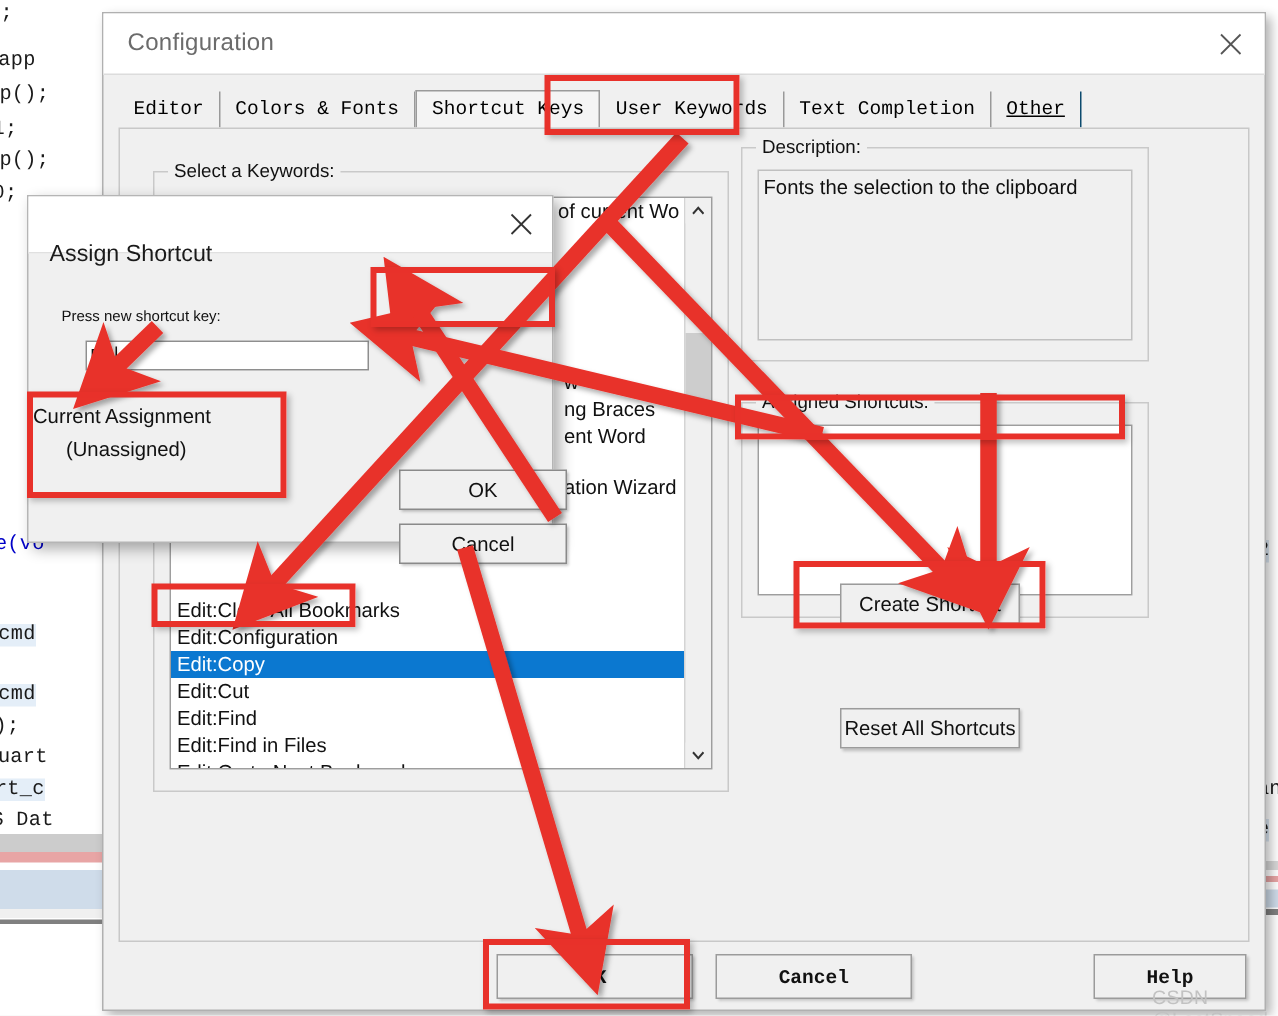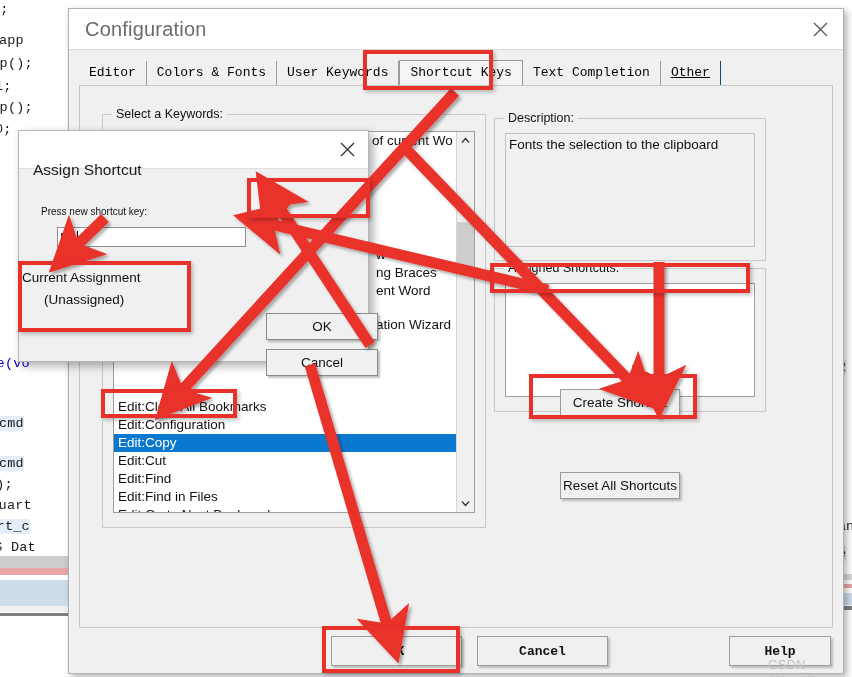--- a/index.html
+++ b/index.html
@@ -34,21 +34,21 @@
   #config-window{
     position:absolute;left:68px;top:8px;width:774px;height:664px;
     background:#f0f0f0;border:1px solid #b0b0b0;
     box-shadow:3px 3px 7px rgba(0,0,0,0.30);
   }
   #config-titlebar{
     height:40px;background:#ffffff;border-bottom:1px solid #dcdcdc;
     display:flex;align-items:center;justify-content:space-between;
   }
   #config-title{
-    font-size:20px;color:#6b6b6b;padding-left:16px;letter-spacing:0.2px;
+    font-size:16px;color:#6b6b6b;padding-left:16px;letter-spacing:0.2px;
   }
   #config-close{
     width:46px;height:40px;display:flex;align-items:center;justify-content:center;
     color:#555;font-size:19px;line-height:1;cursor:default;
   }
   
   #tab-strip{
     position:absolute;left:10px;top:48px;width:752px;height:28px;
     display:flex;align-items:flex-end;
   }
@@ -91,21 +91,21 @@
     position:absolute;right:0;top:0;width:17px;height:380px;background:#f0f0f0;
     border-left:1px solid #d4d4d4;
   }
   .scroll-arrow{
     width:17px;height:17px;display:flex;align-items:center;justify-content:center;
     font-size:10px;color:#333;background:#f0f0f0;
   }
   #cmd-thumb{position:absolute;left:0;top:90px;width:17px;height:52px;background:#cdcdcd;}
 
   
-  #grp-desc{left:414px;top:32px;width:270px;height:141px;}
+  #grp-desc{left:414px;top:12px;width:270px;height:141px;}
   #desc-box{
     position:absolute;left:10px;top:14px;width:248px;height:112px;
     background:#f0f0f0;border:1px solid #c0c0c0;
   }
   #desc-text{font-size:13.5px;color:#111;padding:3px 2px 0 3px;}
 
   
   #grp-assigned{left:414px;top:182px;width:270px;height:142px;}
   #assigned-box{
     position:absolute;left:10px;top:14px;width:248px;height:112px;
@@ -227,22 +227,22 @@
       <svg width="15" height="15" viewBox="0 0 15 15" aria-hidden="true">
         <line x1="1" y1="1" x2="14" y2="14" stroke="#555" stroke-width="1.2"></line>
         <line x1="14" y1="1" x2="1" y2="14" stroke="#555" stroke-width="1.2"></line>
       </svg>
     </div>
   </div>
 
   <div id="tab-strip">
     <div class="tab">Editor</div>
     <div class="tab">Colors &amp; Fonts</div>
+    <div class="tab active">Shortcut Keys</div>
     <div class="tab">User Keywords</div>
-    <div class="tab active">Shortcut Keys</div>
     <div class="tab">Text Completion</div>
     <div class="tab">Other</div>
   </div>
 
   <div id="tab-content">
 
     <div class="groupbox" id="grp-command">
       <div class="group-label">Select a Keywords:</div>
       <div id="cmd-list">
         <div class="cmd-item" style="padding-left:258px;">of current Wo</div>

